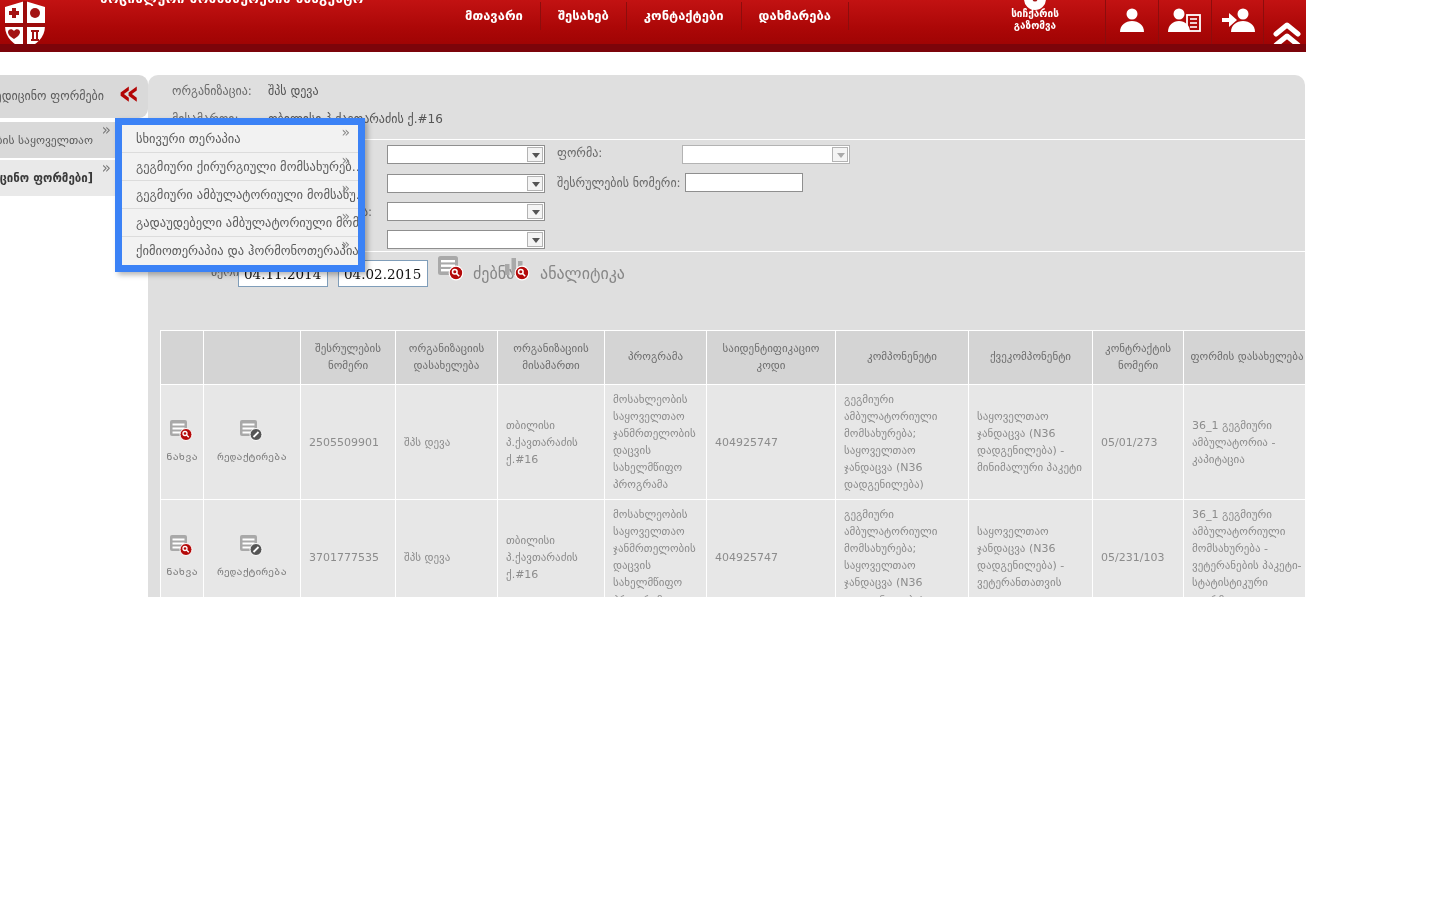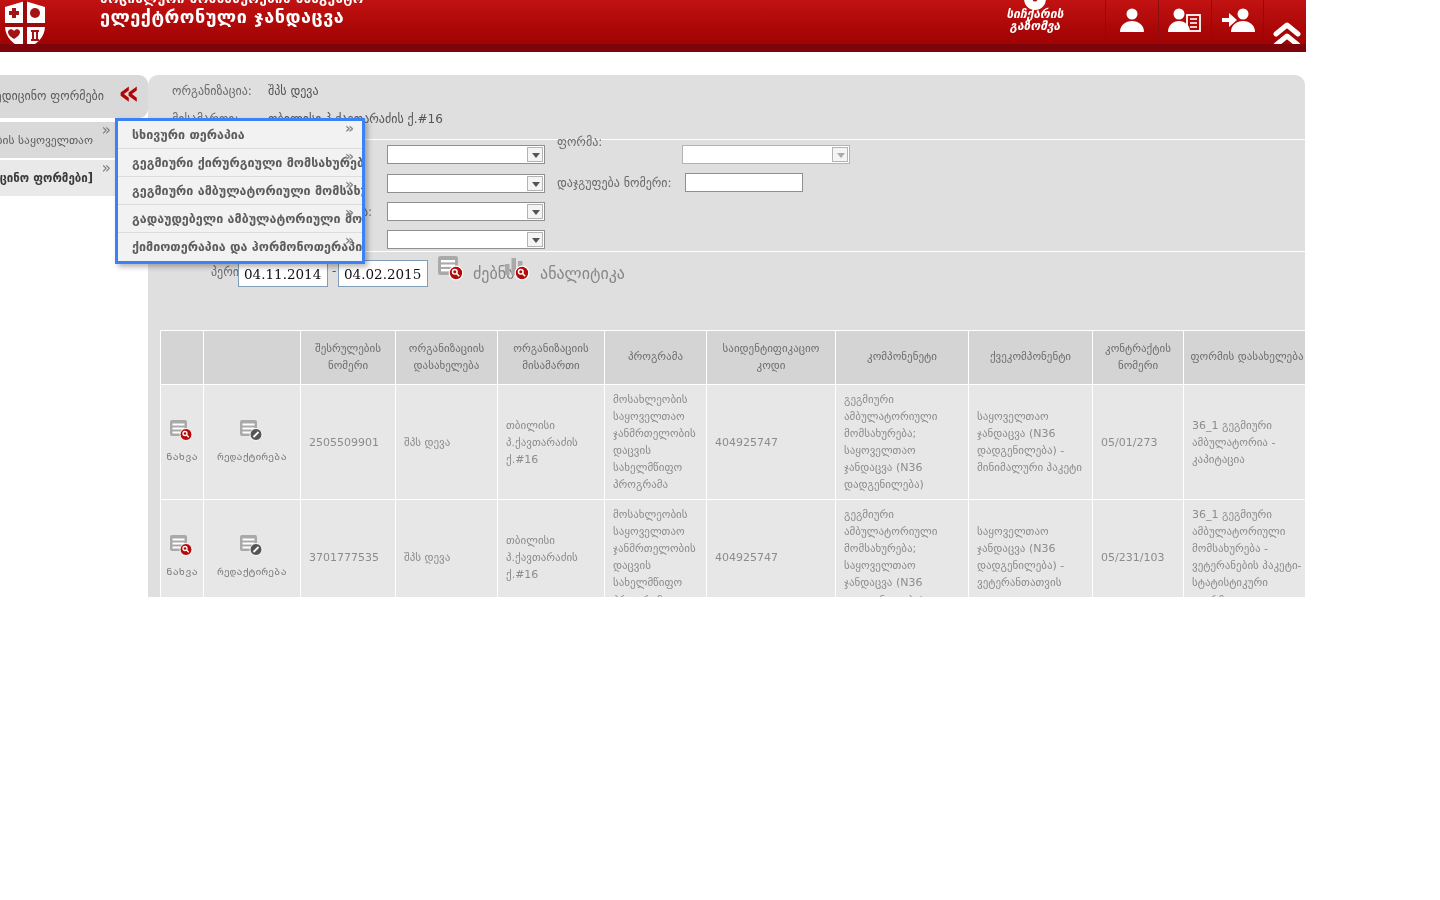--- a/index.html
+++ b/index.html
@@ -15,21 +15,21 @@
   .titles { position:absolute; left:100px; top:-9px; color:#fff; white-space:nowrap; }
   .t1 { font-size:13px; font-weight:bold; letter-spacing:.5px; line-height:15px; }
   .t2 { font-size:18px; font-weight:bold; letter-spacing:.5px; margin-top:0; }
   .nav { position:absolute; left:448px; top:2px; height:28px; display:flex; }
   .nav-item { padding:0 17px; color:#fff; font-size:13px; font-weight:bold; line-height:28px;
               border-left:1px solid #8c0d0d; cursor:pointer; }
   .nav-item:first-child { border-left:none; }
   .nav-item:last-child { border-right:1px solid #8c0d0d; }
   .speed { position:absolute; left:990px; top:0; width:90px; text-align:center; }
   .speed-ic { position:absolute; left:32px; top:-14px; }
-  .speed-lbl { position:relative; top:8px; color:#fff; font-size:12px; font-weight:bold; line-height:12px;font-style:italic; }
+  .speed-lbl { position:relative; top:8px; color:#fff; font-size:10px; font-weight:bold; line-height:12px; }
   .hicons { position:absolute; left:1105px; top:0; height:44px; display:flex; }
   .hic { width:53px; height:44px; display:flex; align-items:center; justify-content:center;
          border-left:1px solid #8c0d0d; cursor:pointer; }
   .hic:last-child { border-right:1px solid #8c0d0d; }
   .collapse-top { position:absolute; left:1272px; top:22px; cursor:pointer; }
 
   
   .sb-head { position:absolute; left:0; top:75px; width:148px; height:43px; background:#d9d9d9;
              border-radius:0 9px 9px 0; overflow:hidden; }
   .sb-head-lbl { position:absolute; right:44px; top:14px; font-size:12px; color:#5d5d5d; white-space:nowrap; }
@@ -37,21 +37,21 @@
                  color:#b30505; line-height:43px; cursor:pointer; }
   .sb-item { position:absolute; left:0; width:115px; height:36px; overflow:hidden; cursor:pointer; }
   .sb-i1 { top:122px; background:#d9d9d9; }
   .sb-i2 { top:160px; background:#e9e9e9; }
   .sb-item-lbl { position:absolute; right:22px; top:11px; font-size:11.5px; color:#5d5d5d; white-space:nowrap; }
   .sb-i2 .sb-item-lbl { font-weight:bold; color:#3a3a3a; }
   .sb-arr { position:absolute; right:4px; top:-1px; font-size:15px; color:#777; }
 
   
   .flyout { position:absolute; left:115px; top:118px; width:250px; background:#f2f2f2;
-            border:3px solid #3b82f6; box-shadow:3px 3px 5px rgba(0,0,0,.28); z-index:50;font-weight:bold; }
+            border:7px solid #3b82f6; box-shadow:3px 3px 5px rgba(0,0,0,.28); z-index:50; }
   .fly-item { position:relative; height:28px; line-height:28px; padding-left:14px; font-size:12.5px;
               color:#5d5d5d; white-space:nowrap; overflow:hidden; border-bottom:1px solid #dcdcdc; cursor:pointer; }
   .fly-item:last-child { border-bottom:none; }
   .fly-arr { position:absolute; right:8px; top:-7px; font-size:14px; color:#888; }
 
   
   .panel { position:absolute; left:148px; top:75px; width:1157px; height:522px; background:#dfdfdf;
            border-radius:10px 10px 0 0; overflow:hidden; }
   .lbl { position:absolute; font-size:12px; color:#6b6b6b; white-space:nowrap; }
   .val { position:absolute; font-size:12px; color:#555; white-space:nowrap; }
@@ -101,21 +101,26 @@
         <circle cx="33" cy="13" r="5" fill="#a31414"></circle>
         <path d="M12 31 c-2 -3 -6 -2 -6 1 c0 3 3 5 6 7 c3 -2 6 -4 6 -7 c0 -3 -4 -4 -6 -1 z" fill="#a31414"></path>
         <rect x="29" y="30" width="8" height="2" fill="#a31414"></rect>
         <rect x="30" y="32" width="2" height="7" fill="#a31414"></rect>
         <rect x="34" y="32" width="2" height="7" fill="#a31414"></rect>
         <rect x="29" y="39" width="8" height="2" fill="#a31414"></rect>
       </svg>
     </div>
     <div class="titles">
       <div class="t1">სოციალური მომსახურების სააგენტო</div>
-      <div class="t2">ელექტრონული ჯანდაცვა</div>
+    </div>
+    <div class="nav">
+      <div class="nav-item">მთავარი</div>
+      <div class="nav-item">შესახებ</div>
+      <div class="nav-item">კონტაქტები</div>
+      <div class="nav-item">დახმარება</div>
     </div>
     <div class="speed">
       <span class="speed-ic">
         <svg width="26" height="26" viewBox="0 0 26 26">
           <circle cx="13" cy="13" r="11" fill="#fff"></circle>
           <circle cx="13" cy="13" r="2.5" fill="#a31414"></circle>
           <line x1="13" y1="13" x2="20" y2="7" stroke="#a31414" stroke-width="2"></line>
         </svg>
       </span>
       <div class="speed-lbl">
@@ -194,25 +199,25 @@
     <div class="ddl" style="left:239px; top:99px;">
         <span class="ddl-btn"></span>
       </div>
     <div class="ddl" style="left:239px; top:127px;">
         <span class="ddl-btn"></span>
       </div>
     <div class="ddl" style="left:239px; top:155px;">
         <span class="ddl-btn"></span>
       </div>
 
-    <span class="lbl" style="left:409px; top:60px;">ფორმა:</span>
+    <span class="lbl" style="left:409px; top:71px;">ფორმა:</span>
     <div class="ddl dis" style="left:534px; top:70px; width:168px;">
         <span class="ddl-btn"></span>
       </div>
-    <span class="lbl" style="left:409px; top:101px;">დაჯგუფება ნომერი:</span>
+    <span class="lbl" style="left:409px; top:101px;">შესრულების ნომერი:</span>
     <input class="txt" style="left: 537px; top: 98px; width: 118px;">
 
     <div class="hr" style="top:176px;"></div>
 
     <span class="lbl" style="left:19px; top:190px;margin-left:44px;">პერიოდი</span>
     <input class="date" style="left: 90px; top: 185px;" value="04.11.2014">
     <span class="lbl" style="left:184px; top:189px; color:#555;">-</span>
     <input class="date" style="left: 190px; top: 185px;" value="04.02.2015">
     <span class="tool-ic" style="left:289px; top:180px;">
       <svg width="27" height="26" viewBox="0 0 27 26">

